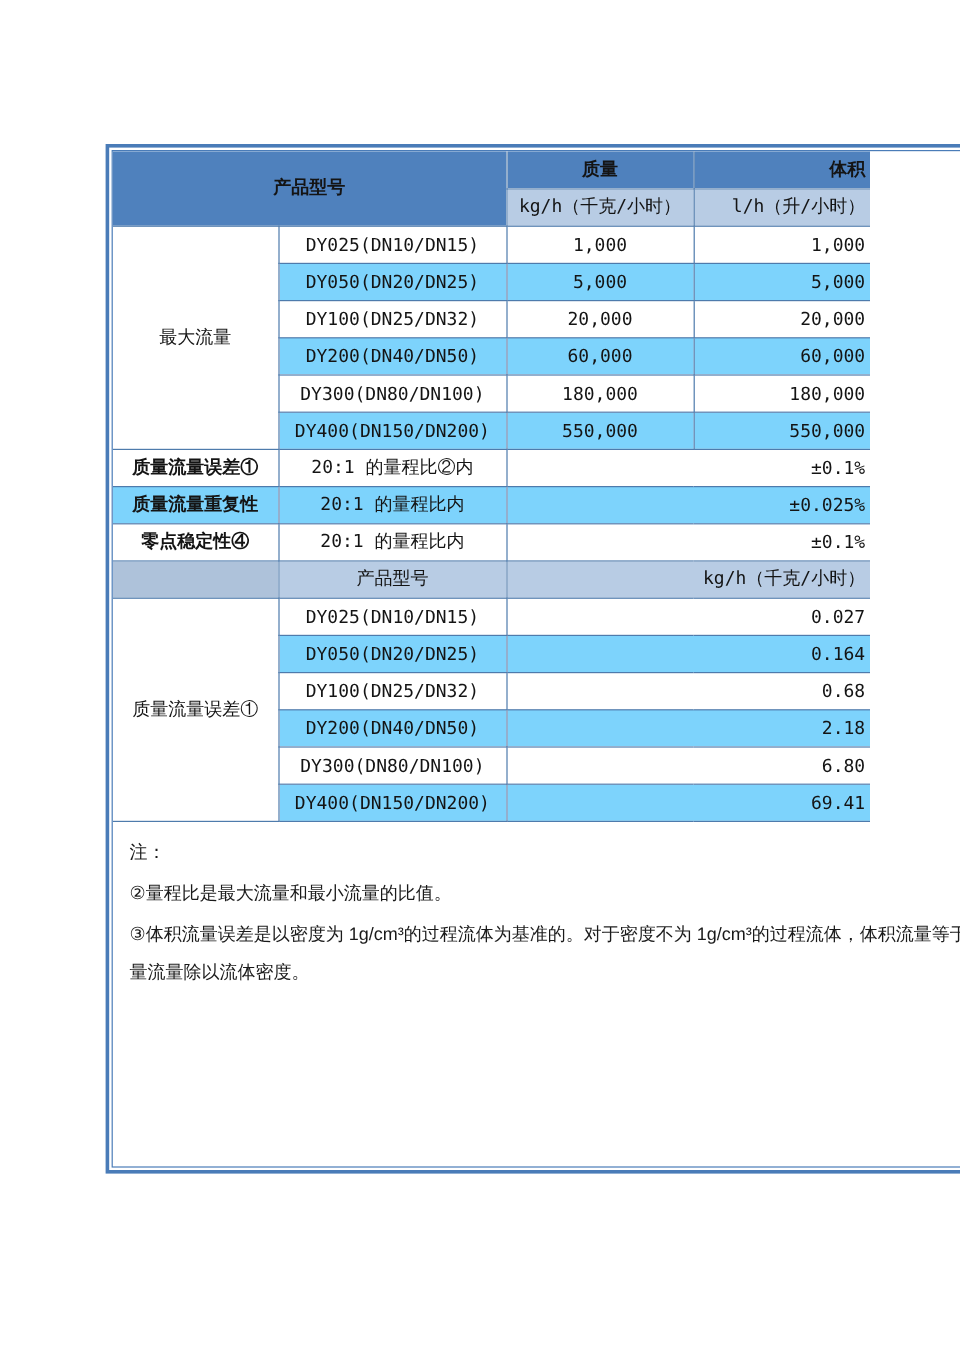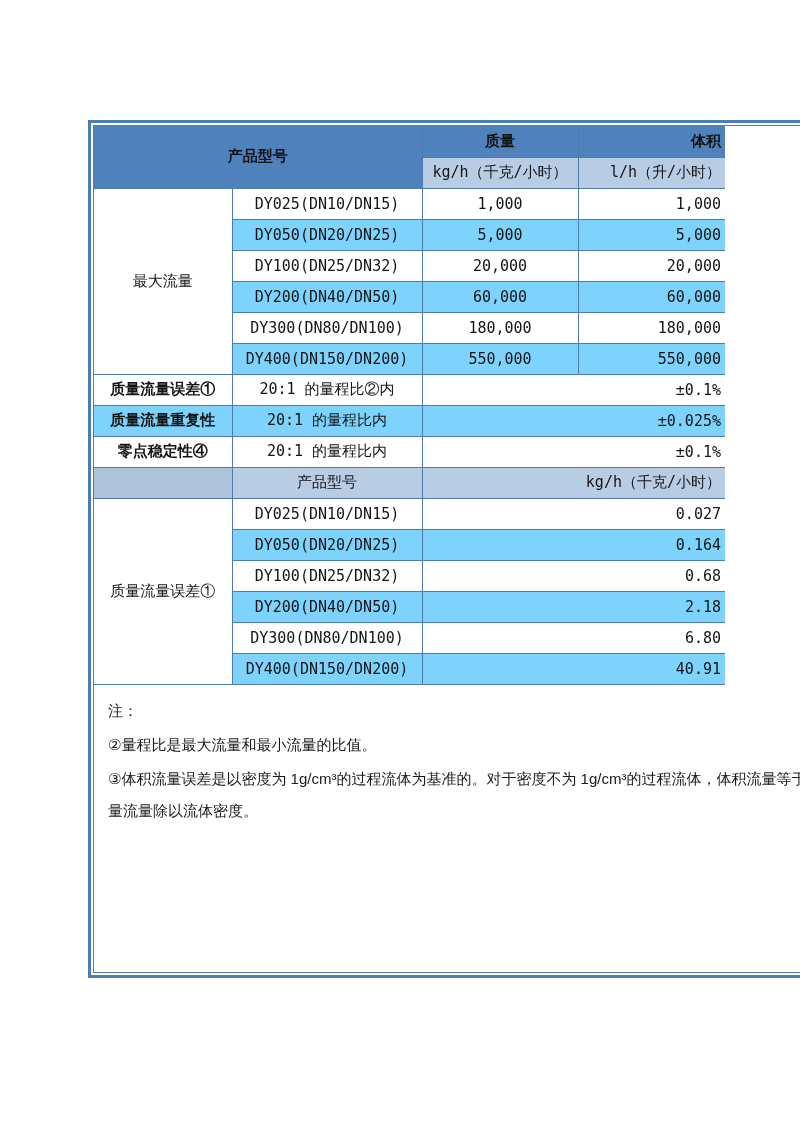--- a/index.html
+++ b/index.html
@@ -189,21 +189,21 @@
           <tr>
             <td class="b">DY200(DN40/DN50)</td>
             <td colspan="2" class="b last-col">2.18</td>
           </tr>
           <tr>
             <td class="w">DY300(DN80/DN100)</td>
             <td colspan="2" class="w last-col">6.80</td>
           </tr>
           <tr>
             <td class="b">DY400(DN150/DN200)</td>
-            <td colspan="2" class="b last-col">40.91</td>
+            <td colspan="2" class="b last-col">69.41</td>
           </tr>
         </tbody>
       </table>
 
       <div class="notes">
         <p>注：</p>
         <p>②量程比是最大流量和最小流量的比值。</p>
         <p>③体积流量误差是以密度为 1g/cm³的过程流体为基准的。对于密度不为 1g/cm³的过程流体，体积流量等于质量流量除以流体密度。</p>
       </div>
 

